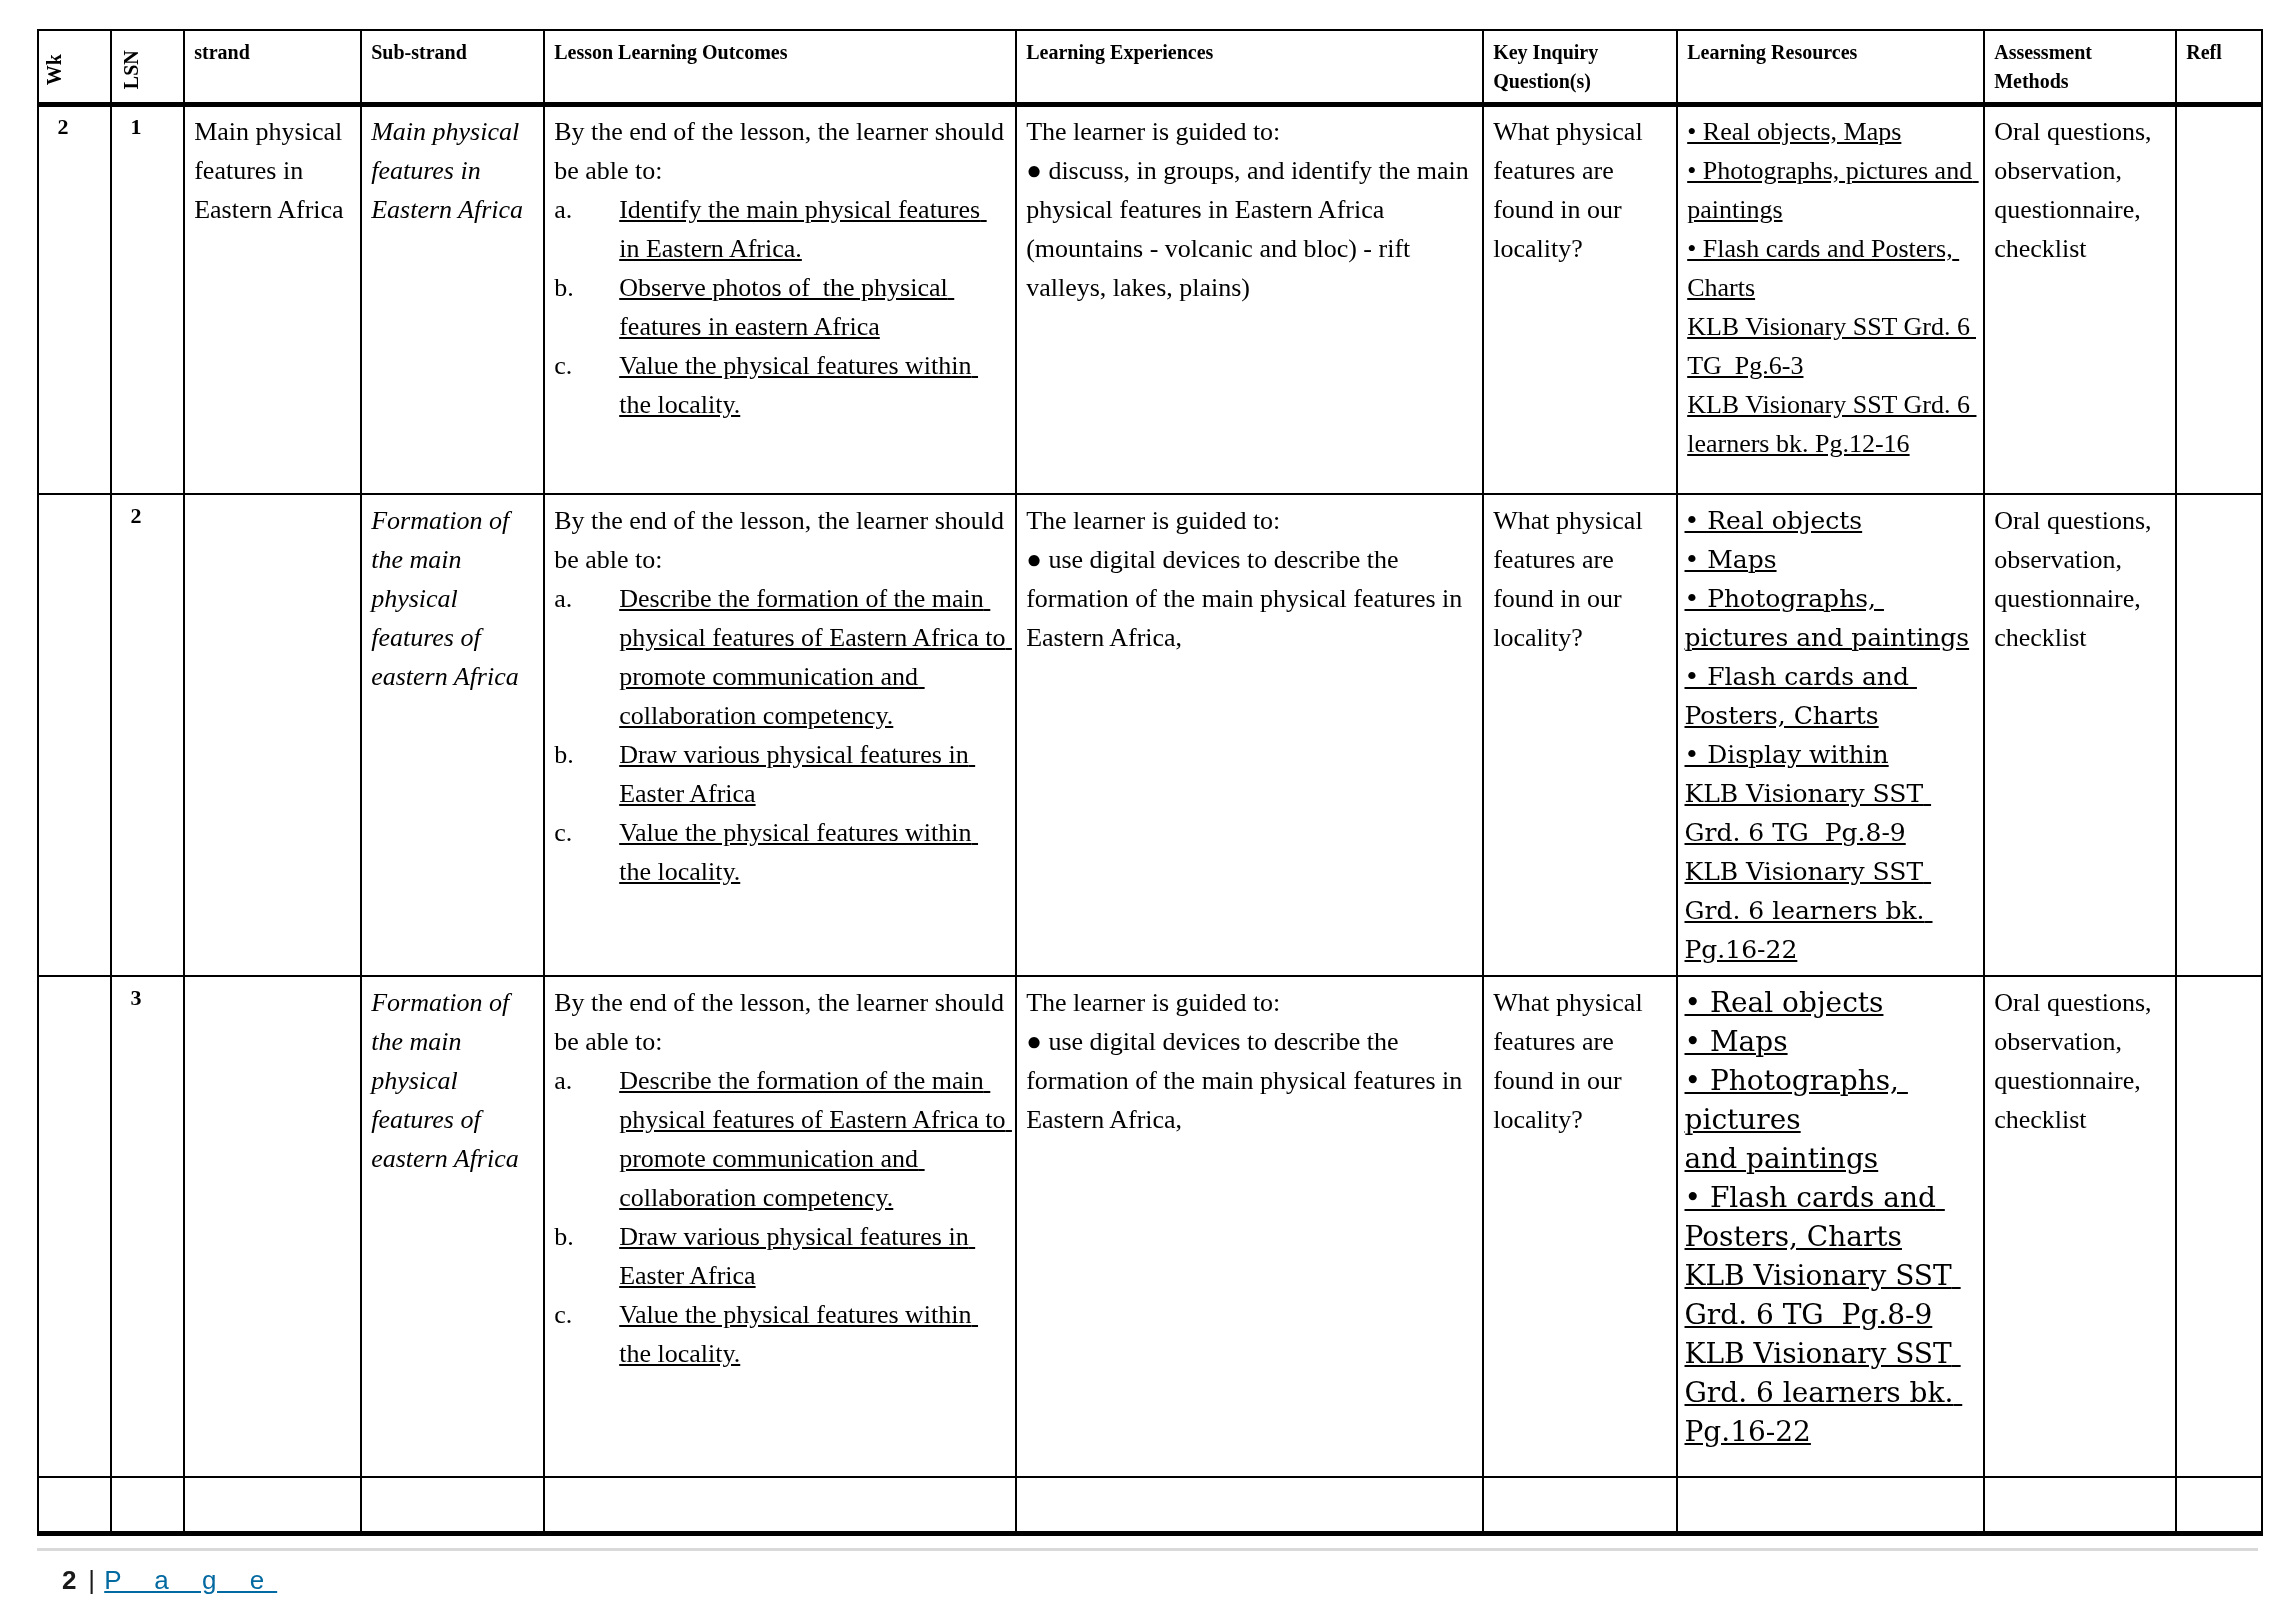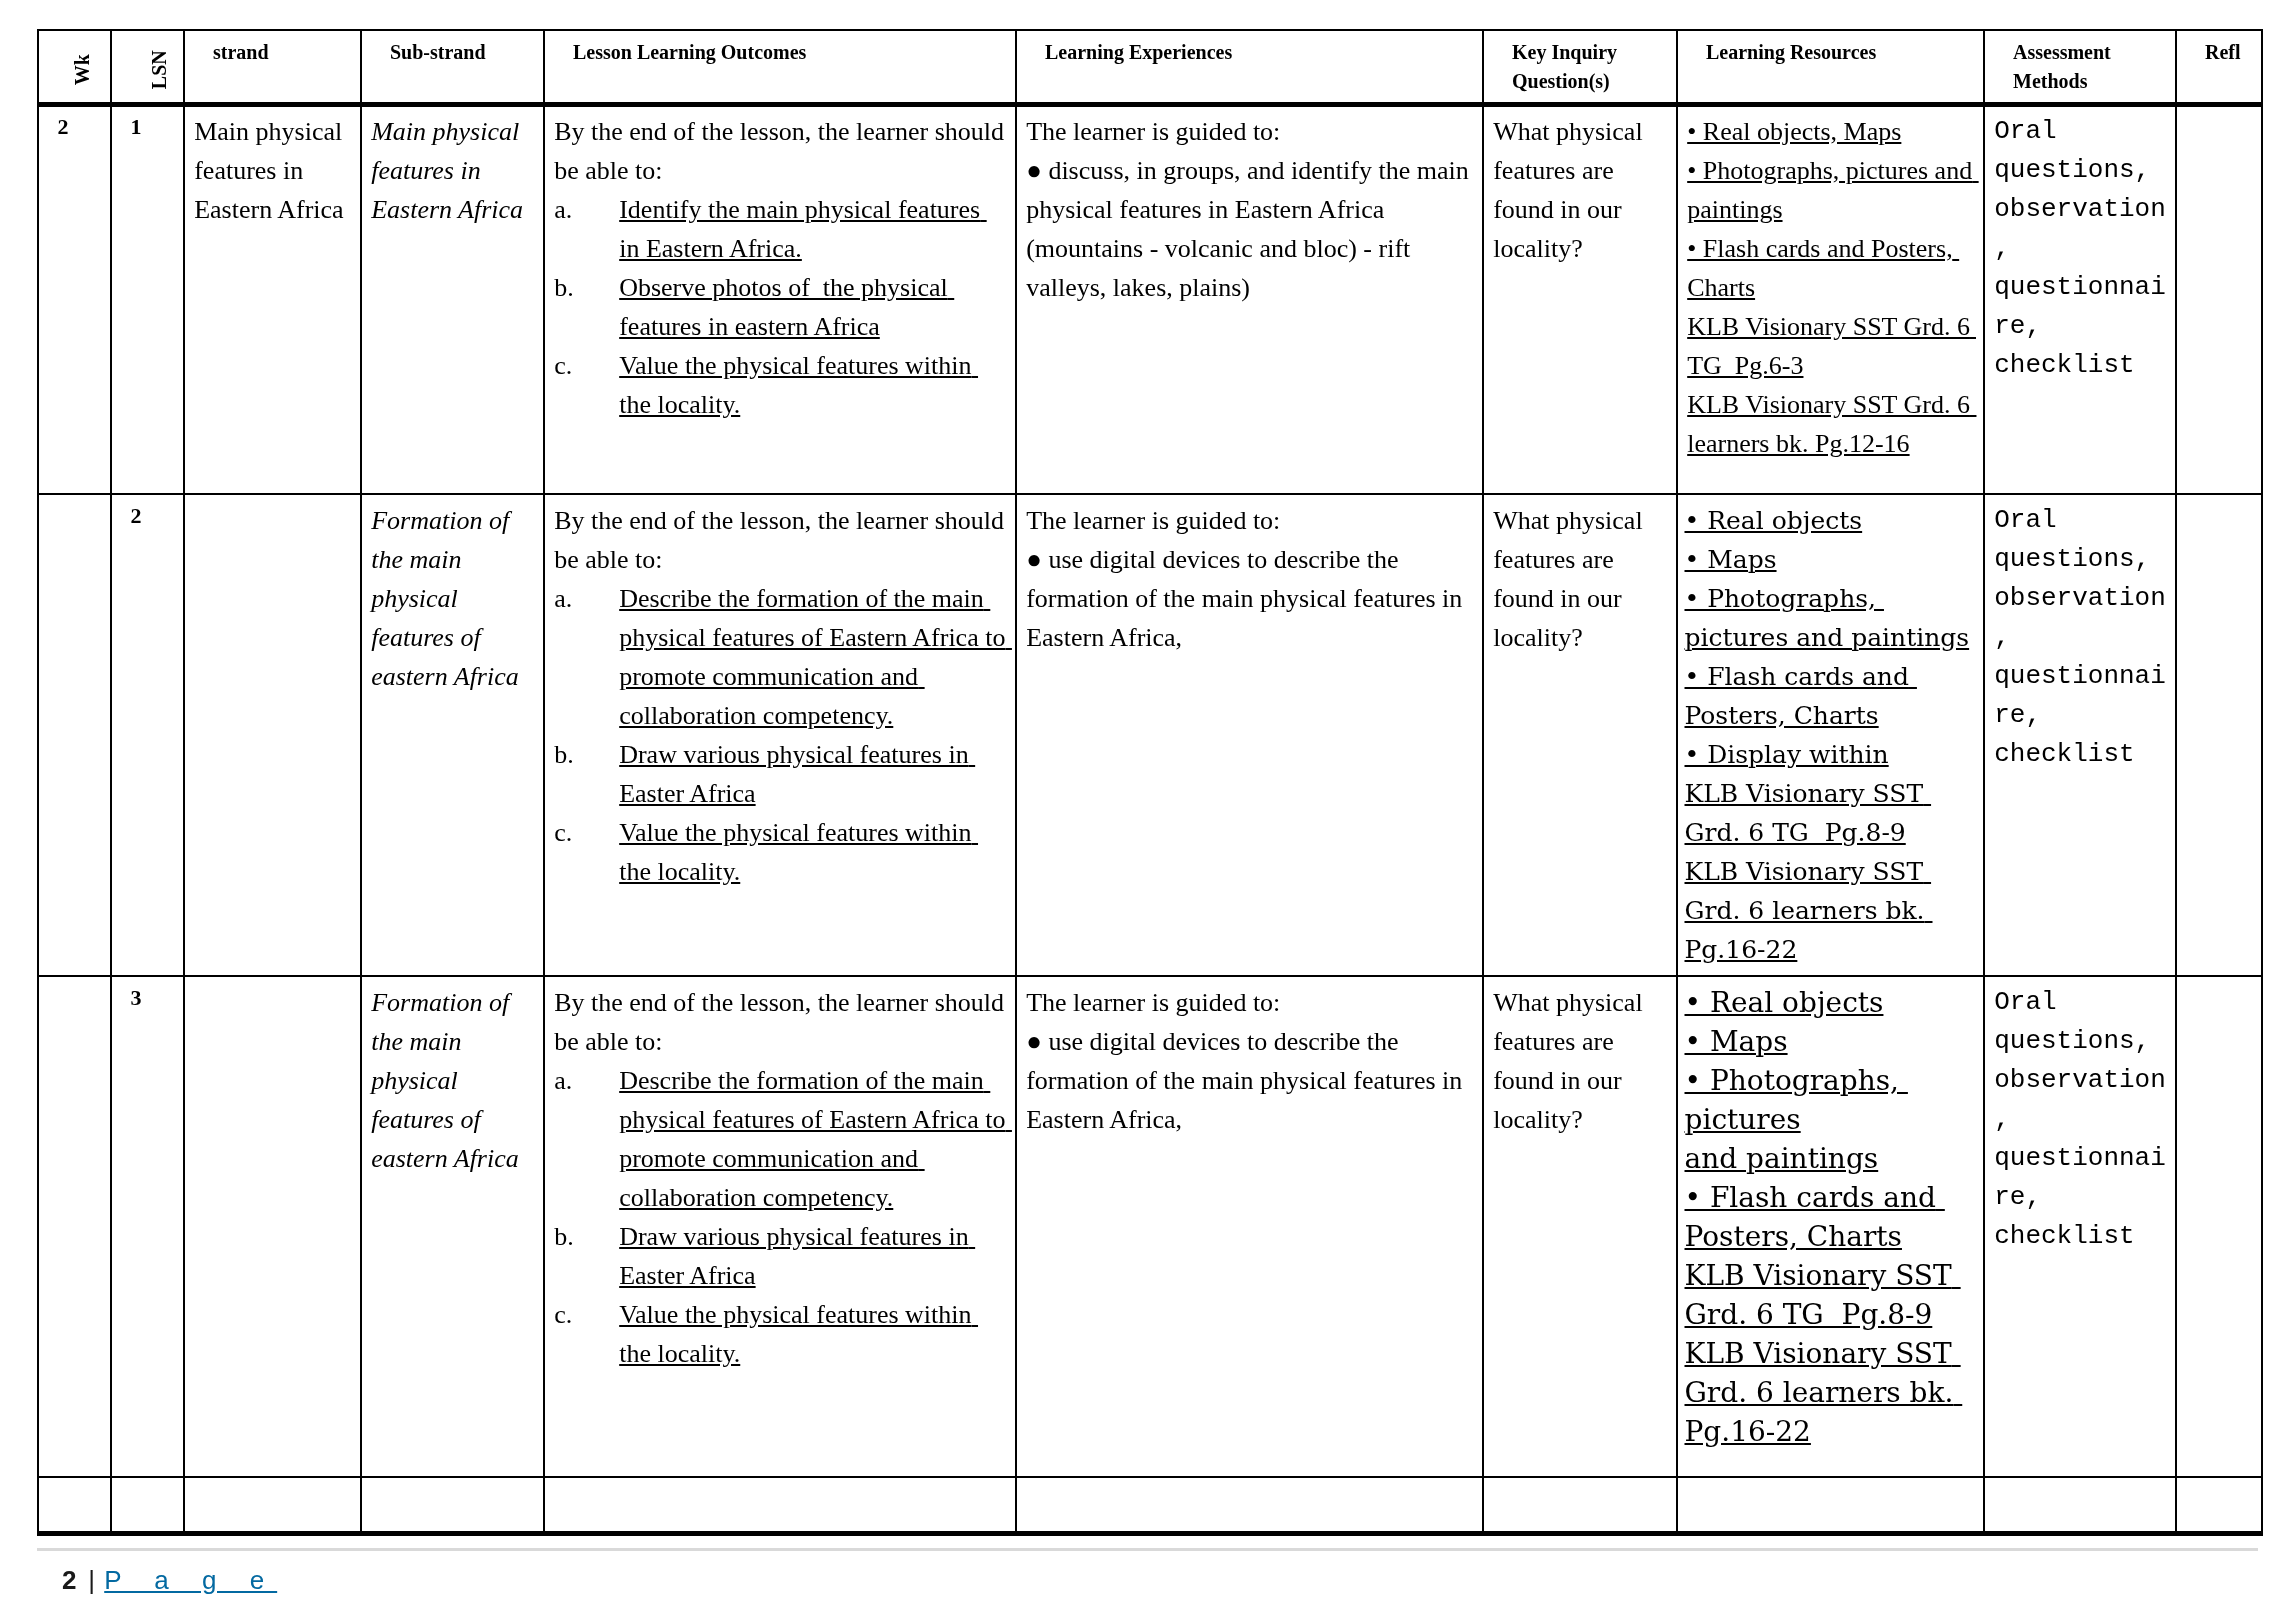--- a/index.html
+++ b/index.html
@@ -11,41 +11,41 @@
     font-family:"Liberation Serif", serif;
     color:#000;
     overflow:hidden;
   }
   table.sow {
     position:absolute; left:37px; top:29.4px;
     border-collapse:collapse; table-layout:fixed;
     width:2224px;
   }
   td, th { border:2.6px solid #000; vertical-align:top; padding:5.2px 9.2px; }
-  tr.hdr th { border-bottom:5.2px solid #000;padding-left:28px; }
+  tr.hdr th { border-bottom:5.2px solid #000; }
   tr.empty-row td { border-bottom:5.2px solid #000; height:56px; }
   tr.hdr th {
     font-size:20px; line-height:29.4px; font-weight:bold;
     text-align:left; height:73px; padding-top:6.5px;
   }
   th.vh { text-align:center; vertical-align:middle; padding:0; }
   .rot { display:inline-block; transform:rotate(-90deg); white-space:nowrap; }
   td { font-size:26px; line-height:39px; }
   tr.r1 td { height:390px; }
   tr.r2 td { height:482px; }
   tr.r3 td { height:501px; }
   .num { font-size:22px; font-weight:bold; line-height:29px; padding-left:9.2px; }
   td.substrand { font-style:italic; }
   .oitem { display:flex; }
   .marker { width:65px; flex:0 0 65px; }
   .otext { flex:1; white-space:pre-wrap;text-decoration:underline; }
   .rline { white-space:pre-wrap;text-decoration:underline; }
   td.res2 { font-family:"DejaVu Serif", serif; font-size:25px; padding:5.2px 6.5px; }
   td.res3 { font-family:"DejaVu Serif", serif; font-size:28px; padding:5.2px 6.5px; }
-  td.assess .wrapany { overflow-wrap:anywhere;font-family:Liberation Mono, monospace; }
+  td.assess .wrapany { overflow-wrap:anywhere; }
   .footer-rule {
     position:absolute; left:37px; width:2221px; top:1548px; height:3.3px;
     background:#d9d9d9;
   }
   .footer {
     position:absolute; left:62px; top:1565px;
     font-family:"Liberation Sans", sans-serif; font-size:26px;
     display:flex; align-items:center;
   }
   .footer .pnum { font-weight:bold; color:#1a1a1a; }

